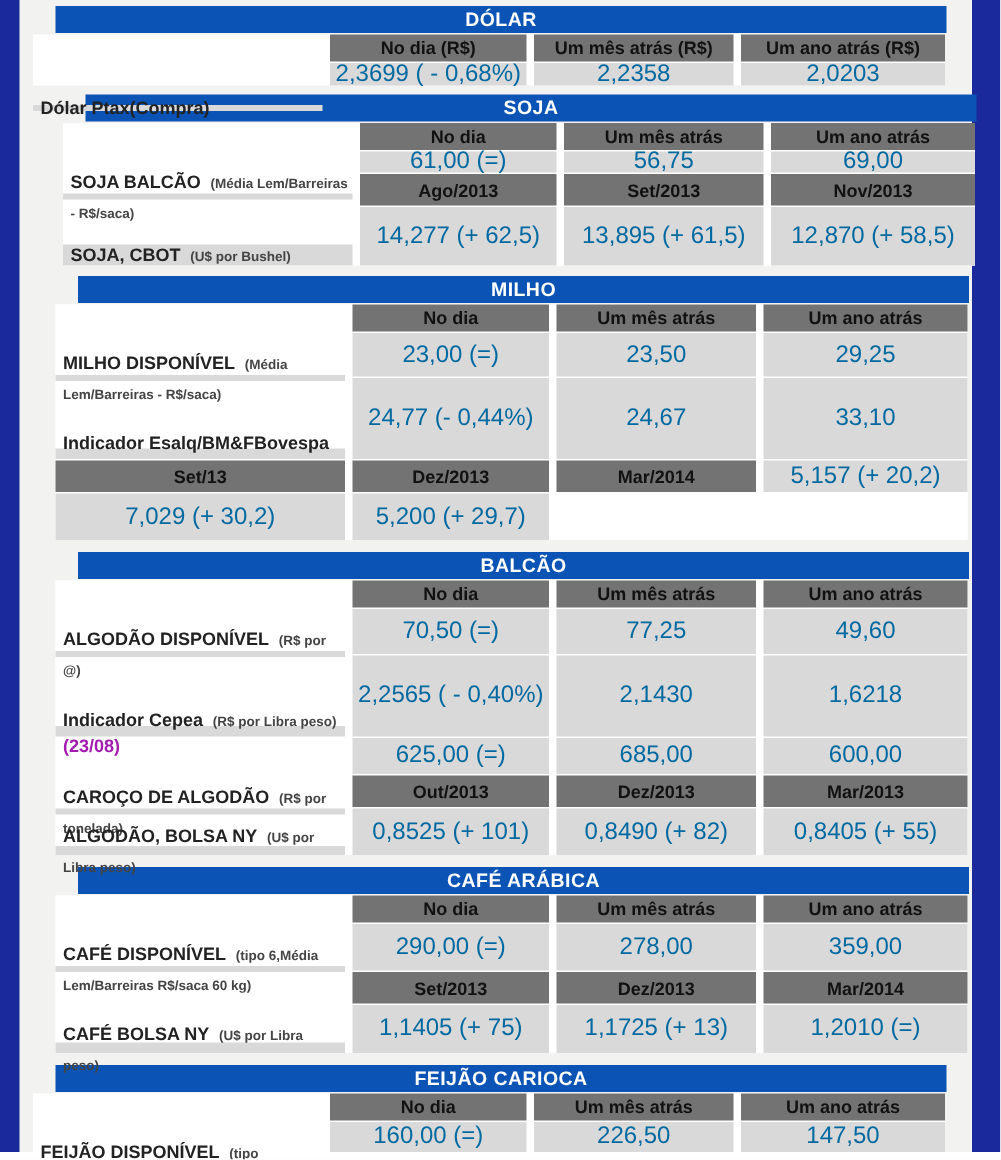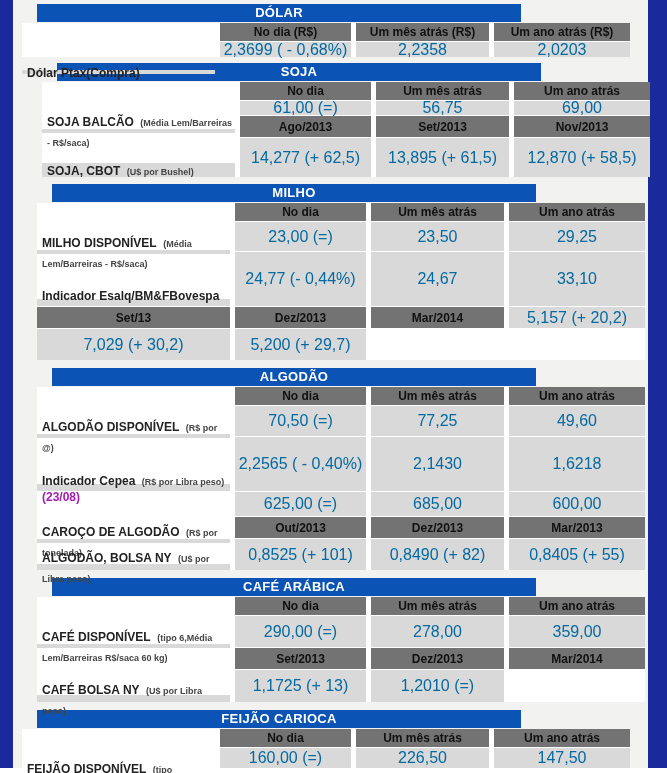--- a/index.html
+++ b/index.html
@@ -4,21 +4,21 @@
 <style>
   html,body{margin:0;padding:0;background:#ffffff;}
   .page{position:relative;width:667px;height:773px;background:#ffffff;overflow:hidden;
         font-family:"Liberation Sans", sans-serif;}
   .frame{position:absolute;left:0;top:0;width:667px;height:768px;background:#f2f2f0;}
   .strip{position:absolute;top:0;height:768px;background:#1a2a9d;}
   .strip.left{left:0;width:13px;}
   .strip.right{left:648px;width:19px;}
   .content{position:absolute;left:22px;top:4px;width:608px;}
   .section{margin:0;}
-  .bar{margin:0 0 1px 15px;width:484px;height:18px;background:#0b54b6;
+  .bar{margin:0 0 1px 15px;width:594px;height:18px;background:#0b54b6;
        color:#ffffff;font-size:13px;font-weight:bold;text-align:center;line-height:18px;
        letter-spacing:.3px;}
   .tbl{width:608px;background:#ffffff;}
   .group{display:grid;grid-template-columns:193px 131px 133px 136px;
          column-gap:5px;row-gap:1px;background:#ffffff;margin-bottom:1px;}
   .group:last-child{margin-bottom:0;}
   .cell{background:#d9d9d9;}
   .group.two .label{grid-row:span 2;}
   .label{display:flex;flex-direction:column;justify-content:center;
          padding:2px 3px 2px 5px;line-height:1.25;margin-top:47px;}
@@ -124,21 +124,21 @@
           <div class="cell hdr">Mar/2014</div>
           <div class="cell val">5,157 (+ 20,2)</div>
           <div class="cell val">7,029 (+ 30,2)</div>
           <div class="cell val">5,200 (+ 29,7)</div>
         </div>
       </div>
     </div>
 
     <div class="section mb8">
       <div class="bar">
-        <span>ALGODÃO</span>
+        <span>BALCÃO</span>
       </div>
       <div class="tbl">
         <div class="group two" style="grid-template-rows:18px 30px">
           <div class="cell label">
             <div><span class="lm">ALGODÃO DISPONÍVEL</span>
                  <span class="ln">(R$ por @)</span></div>
           </div>
           <div class="cell hdr">No dia</div>
           <div class="cell hdr">Um mês atrás</div>
           <div class="cell hdr">Um ano atrás</div>
@@ -198,20 +198,21 @@
           <div class="cell val">359,00</div>
         </div>
         <div class="group two" style="grid-template-rows:21px 32px">
           <div class="cell label">
             <div><span class="lm">CAFÉ BOLSA NY</span>
                  <span class="ln">(U$ por Libra peso)</span></div>
           </div>
           <div class="cell hdr">Set/2013</div>
           <div class="cell hdr">Dez/2013</div>
           <div class="cell hdr">Mar/2014</div>
+          <div class="cell val">1,1405 (+ 75)</div>
           <div class="cell val">1,1725 (+ 13)</div>
           <div class="cell val">1,2010 (=)</div>
         </div>
       </div>
     </div>
 
     <div class="section">
       <div class="bar">
         <span>FEIJÃO CARIOCA</span>
       </div>

